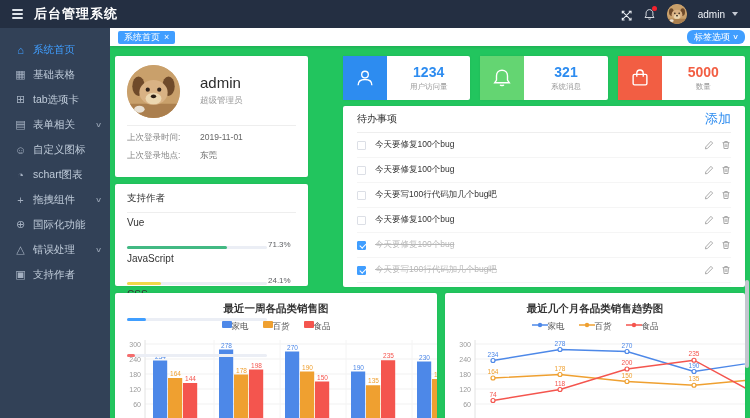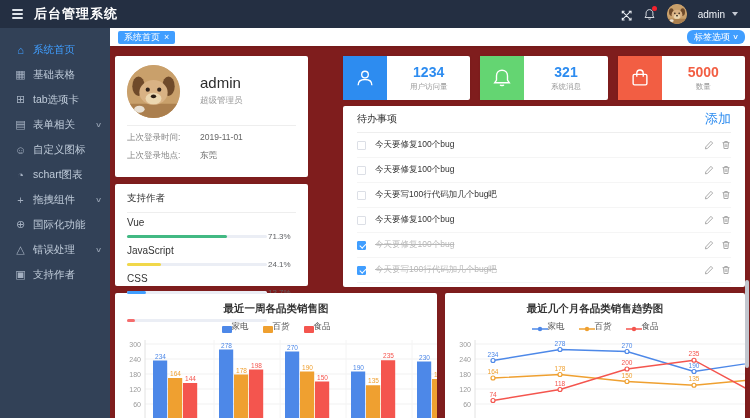--- a/index.html
+++ b/index.html
@@ -1,19 +1,19 @@
 <!DOCTYPE html>
 <html><head>
 <meta charset="utf-8">
 <style>
   * { margin:0; padding:0; box-sizing:border-box; }
   html,body { background:#e8e8e8; }
   .screen {
     position:relative; width:750px; height:418px; overflow:hidden;
-    background:#7f1d1d; font-family:"Liberation Sans","DejaVu Sans",sans-serif;
+    background:#22c55e; font-family:"Liberation Sans","DejaVu Sans",sans-serif;
     -webkit-font-smoothing:antialiased;
   }
   
   .topbar { position:absolute; left:0; top:0; right:0; height:28px; background:#242f42;
     display:flex; align-items:center; padding:0 12px; z-index:10; }
   .burger { display:flex; flex-direction:column; gap:2px; cursor:pointer; }
   .burger i { display:block; width:11px; height:2px; background:#dfe4ea; border-radius:1px; }
   .app-title { color:#fff; font-size:13px; font-weight:bold; margin-left:11px; letter-spacing:1px; }
   .top-right { margin-left:auto; display:flex; align-items:center; gap:11px; }
   .top-ico { display:flex; align-items:center; cursor:pointer; position:relative; }
@@ -53,21 +53,21 @@
   .p-name { font-size:15px; color:#2b2b2b; }
   .p-role { font-size:8.5px; color:#999; margin-top:4px; }
   .p-row { display:flex; font-size:8.5px; margin-top:6px; }
   .p-label { width:73px; color:#888; }
   .p-value { color:#666; }
   
   .lang-card { height:102px; padding:8px 12px 0; }
   .lang-title { font-size:9.5px; color:#333; padding-bottom:7px; border-bottom:1px solid #eee; }
   .lang-row { margin-top:4px; }
   .lang-name { font-size:10px; color:#333; }
-  .lang-bar-line { display:flex; align-items:center; gap:1px; margin-top:4px; }
+  .lang-bar-line { display:flex; align-items:flex-end; gap:1px; margin-top:12px; }
   .lang-track { flex:1; height:3px; background:#ebeef5; border-radius:2px; position:relative; }
   .lang-fill { position:absolute; left:0; top:0; bottom:0; border-radius:2px; }
   .lang-pct { width:28px; font-size:8px; color:#606266; text-align:left; }
   
   .stats-row { display:flex; gap:10px; height:44px; margin-bottom:6px; }
   .stat-card { flex:1; display:flex; cursor:pointer; }
   .stat-icon { width:44px; flex:none; display:flex; align-items:center; justify-content:center; }
   .stat-body { flex:1; display:flex; flex-direction:column; align-items:center; justify-content:center; }
   .stat-num { font-size:14px; font-weight:bold; }
   .stat-label { font-size:7.5px; color:#999; margin-top:2px; }
@@ -87,21 +87,21 @@
   .todo-ops { display:flex; gap:7px; align-items:center; }
   .todo-ops svg { cursor:pointer; }
   
   .charts-row { display:flex; gap:8px; margin-top:6px; }
   .chart-card { height:200px; padding-top:9px; overflow:hidden; }
   .chart-left { width:322px; flex:none; }
   .chart-right { width:300px; flex:none; }
   .chart-title { text-align:center; font-size:10.5px; font-weight:bold; color:#333; }
   .legend { display:flex; justify-content:center; align-items:center; gap:14px; margin-top:5px;
     font-size:8.5px; color:#555; }
-  .legend-item { display:flex; align-items:flex-end; }
+  .legend-item { display:flex; align-items:flex-start; }
   .lgsw { width:10px; height:7px; border-radius:1px; display:inline-block; }
   .plot-mount { margin-top:3px; }
   
   .sb-thumb { position:absolute; right:1px; top:280px; width:4px; height:88px; background:#c3c7cf; border-radius:2px; z-index:20; cursor:pointer; }
 </style>
 </head>
 <body>
 
 <div class="screen">
 

